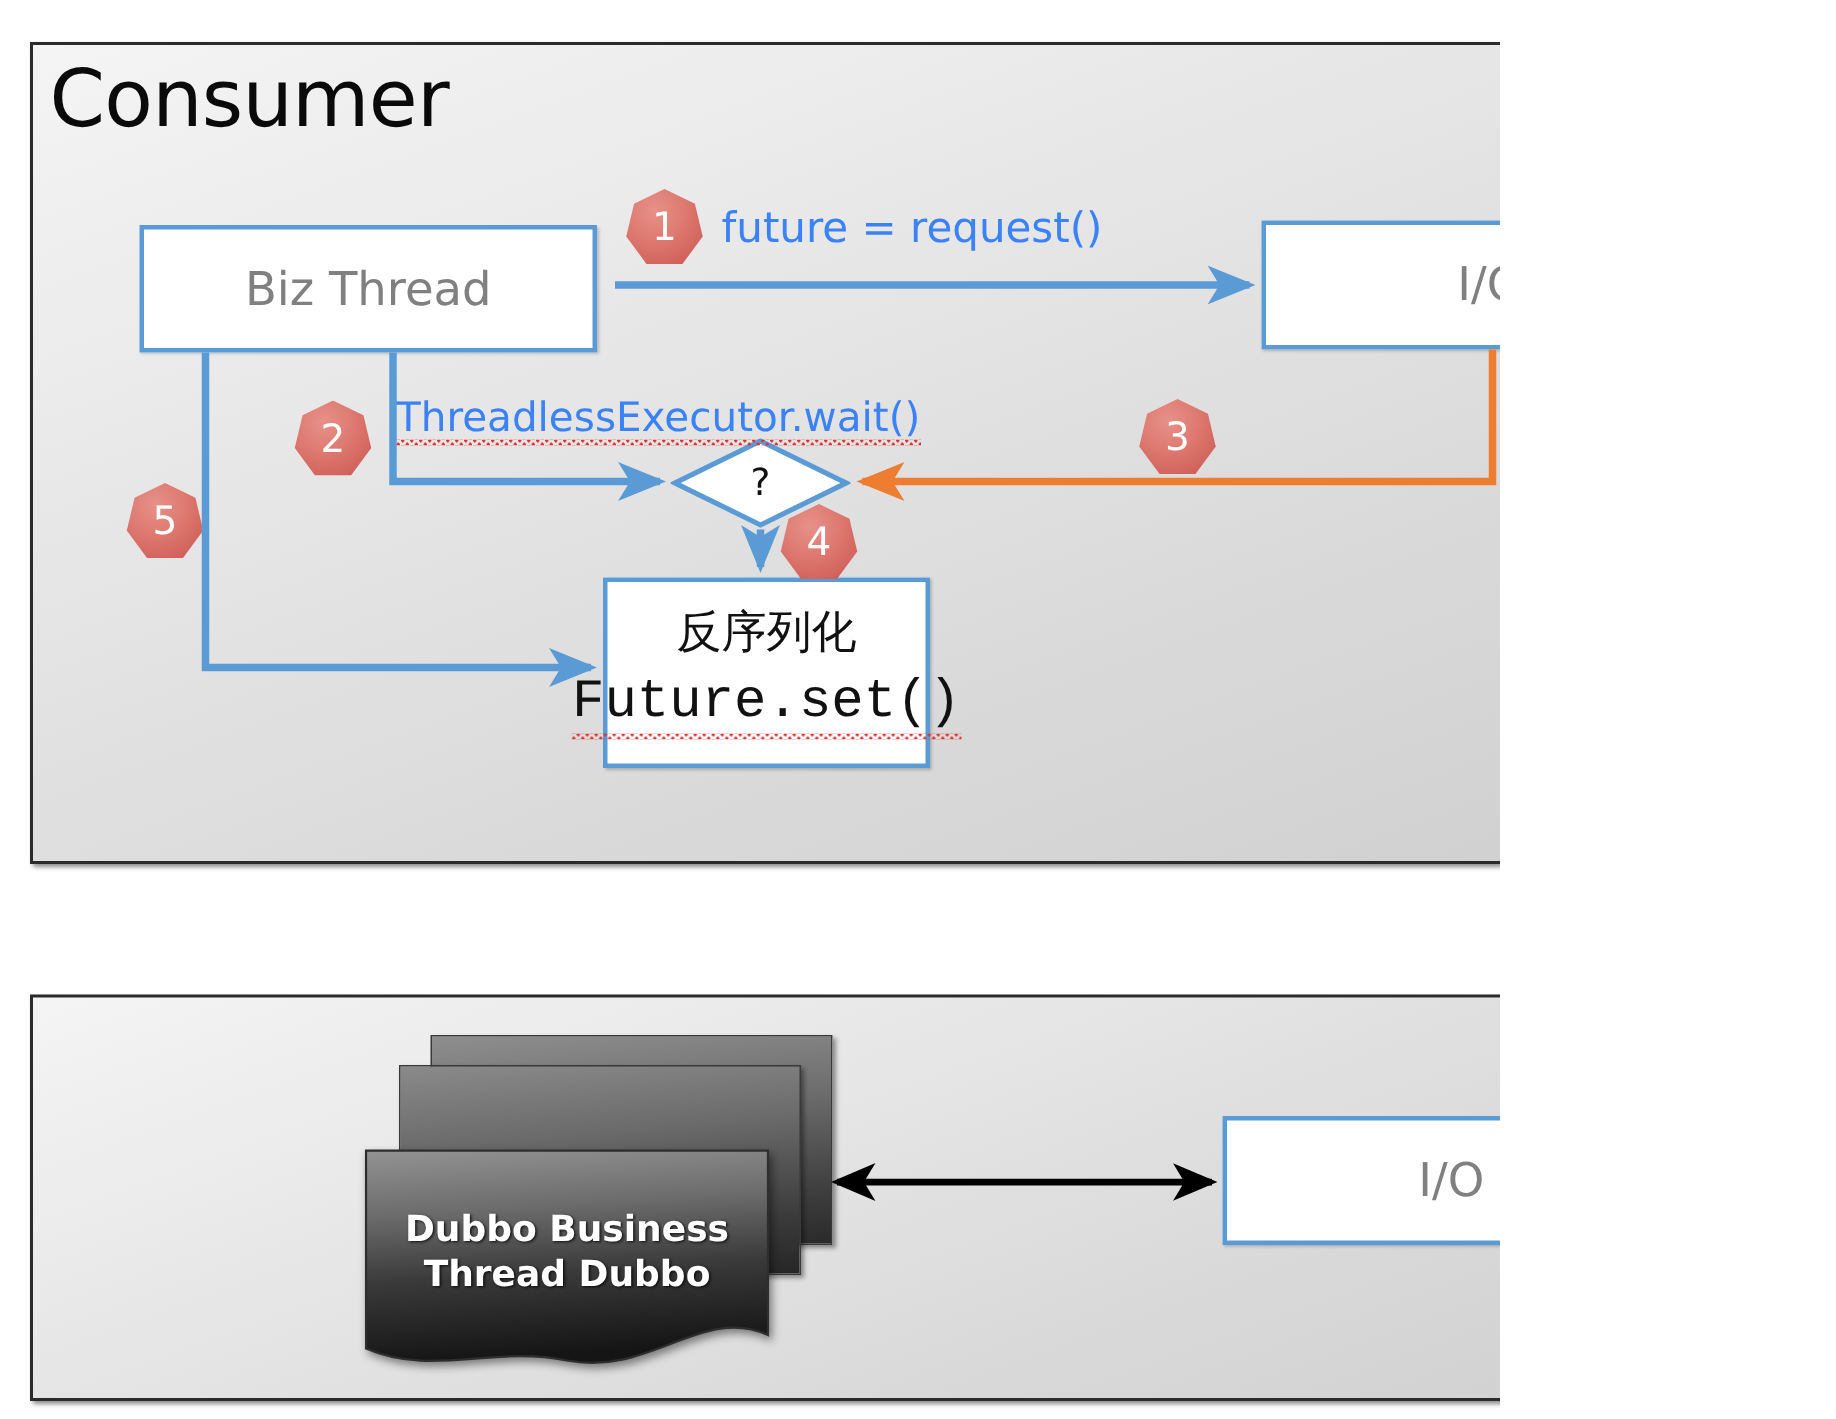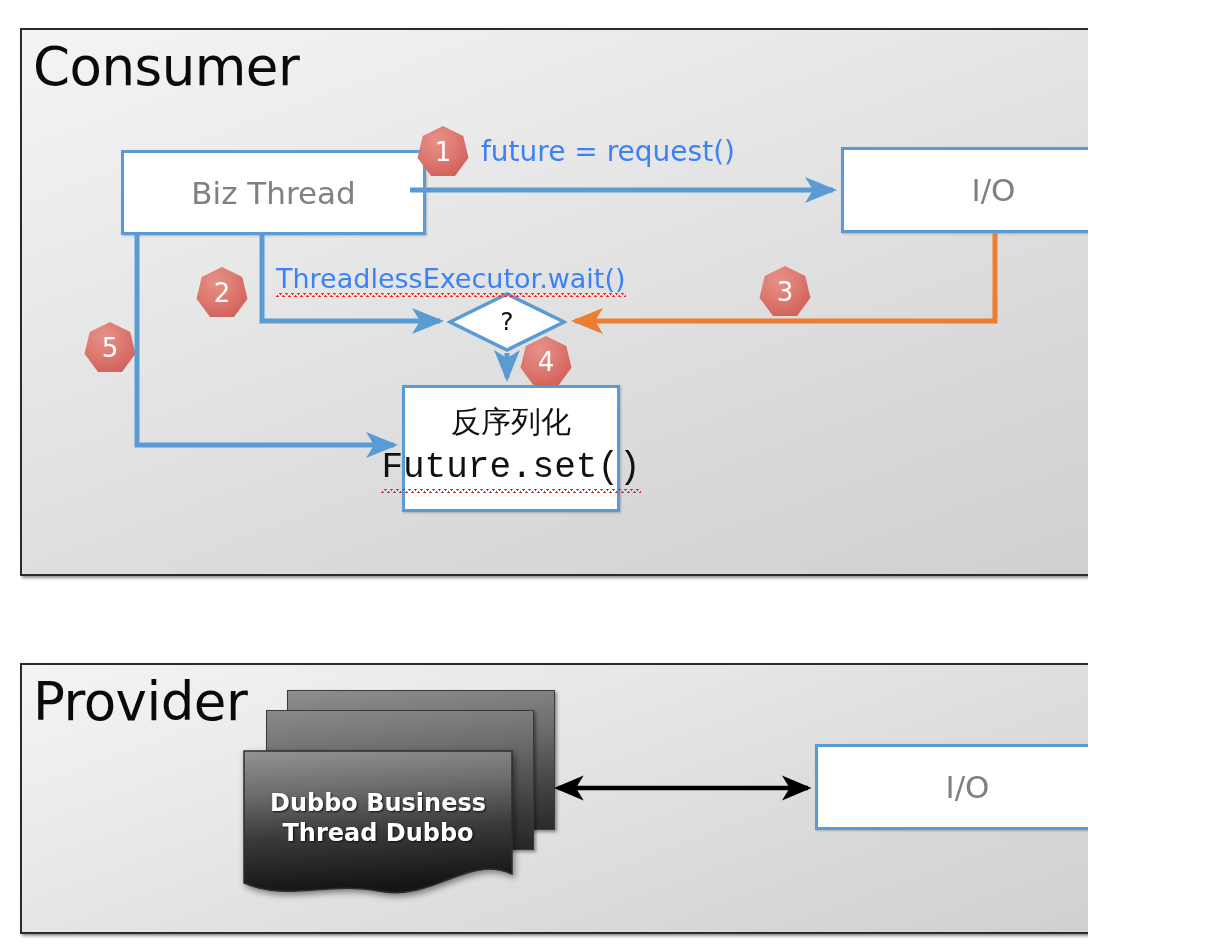--- a/index.html
+++ b/index.html
@@ -5,21 +5,21 @@
   html, body {
     margin: 0;
     padding: 0;
     background: #ffffff;
   }
   body {
     font-family: "Liberation Sans", sans-serif;
   }
   #canvas {
     position: relative;
-    width: 1088px;
+    width: 1000px;
     height: 946px;
     background: #ffffff;
     overflow: hidden;
   }
 
   
   .panel {
     position: absolute;
     border: 2px solid #2b2b2b;
     background: linear-gradient(160deg, #f4f4f4 0%, #ececec 22%, #d8d8d8 72%, #cfcfcf 100%);
@@ -146,21 +146,21 @@
   }
 </style>
 </head>
 <body>
 
 <div id="canvas">
 
   <div class="panel" style="left:20px; top:28px; width:1160px; height:548px;"></div>
   <div class="panel-title" style="left:33px; top:36px; font-size:53px;">Consumer</div>
 
-  <div class="node-box" style="left:121px; top:150px; width:305px; height:85px;">
+  <div class="node-box" style="left:93px; top:150px; width:305px; height:85px;">
     <span class="node-label-gray" style="font-size:31px;">Biz Thread</span>
   </div>
 
   <div class="node-box" style="left:841px; top:147px; width:305px; height:86px;">
     <span class="node-label-gray" style="font-size:31px;">I/O</span>
   </div>
 
   <div class="diamond-wrap" style="left:447px; top:291px; width:120px; height:62px;">
     <svg width="120" height="62" viewBox="0 0 120 62">
       <polygon points="60,3 117,31 60,59 3,31" fill="#ffffff" stroke="#5b9bd5" stroke-width="3.4"></polygon>
@@ -168,31 +168,30 @@
     <div class="diamond-label">?</div>
   </div>
 
   <div class="node-box" style="left:402px; top:385px; width:218px; height:127px;">
     <span class="node-label-dark" style="font-size:30px; display:block;">反序列化</span>
     <span class="node-label-dark squiggle" style="font-size:36px; display:inline-block; margin-top:5px;">Future.set()</span>
   </div>
 
   <div class="annot" style="left:481px; top:135px; font-size:28px;">future = request()</div>
 
-  <div class="annot squiggle" style="left:276px; top:263px; font-size:27px;">ThreadlessExecutor.wait()</div>
+  <div class="annot squiggle" style="left:264px; top:263px; font-size:27px;">ThreadlessExecutor.wait()</div>
 
   <div class="panel" style="left:20px; top:663px; width:1160px; height:271px;"></div>
-  <div class="panel-title" style="left:33px; top:671px; font-size:53px;">Provider</div>
 
   <div class="stack-layer" style="left:287px; top:690px; width:268px; height:140px;
               background:linear-gradient(175deg,#8e8e8e 0%, #6f6f6f 35%, #414141 75%, #2a2a2a 100%);"></div>
   <div class="stack-layer" style="left:266px; top:710px; width:268px; height:140px;
               background:linear-gradient(175deg,#8a8a8a 0%, #6a6a6a 35%, #3c3c3c 75%, #262626 100%);"></div>
 
-  <div style="position:absolute; left:243px; top:750px; width:270px; height:150px;">
+  <div style="position:absolute; left:243px; top:766px; width:270px; height:150px;">
     <svg width="270" height="150" viewBox="0 0 270 150" style="filter:drop-shadow(2px 3px 3px rgba(0,0,0,0.45));">
       <defs>
         <linearGradient id="docgrad" x1="0" y1="0" x2="0.12" y2="1">
           <stop offset="0%" stop-color="#939393"></stop>
           <stop offset="30%" stop-color="#6d6d6d"></stop>
           <stop offset="62%" stop-color="#3a3a3a"></stop>
           <stop offset="100%" stop-color="#151515"></stop>
         </linearGradient>
       </defs>
       <path d="M1,1 L269,1 L269,124

